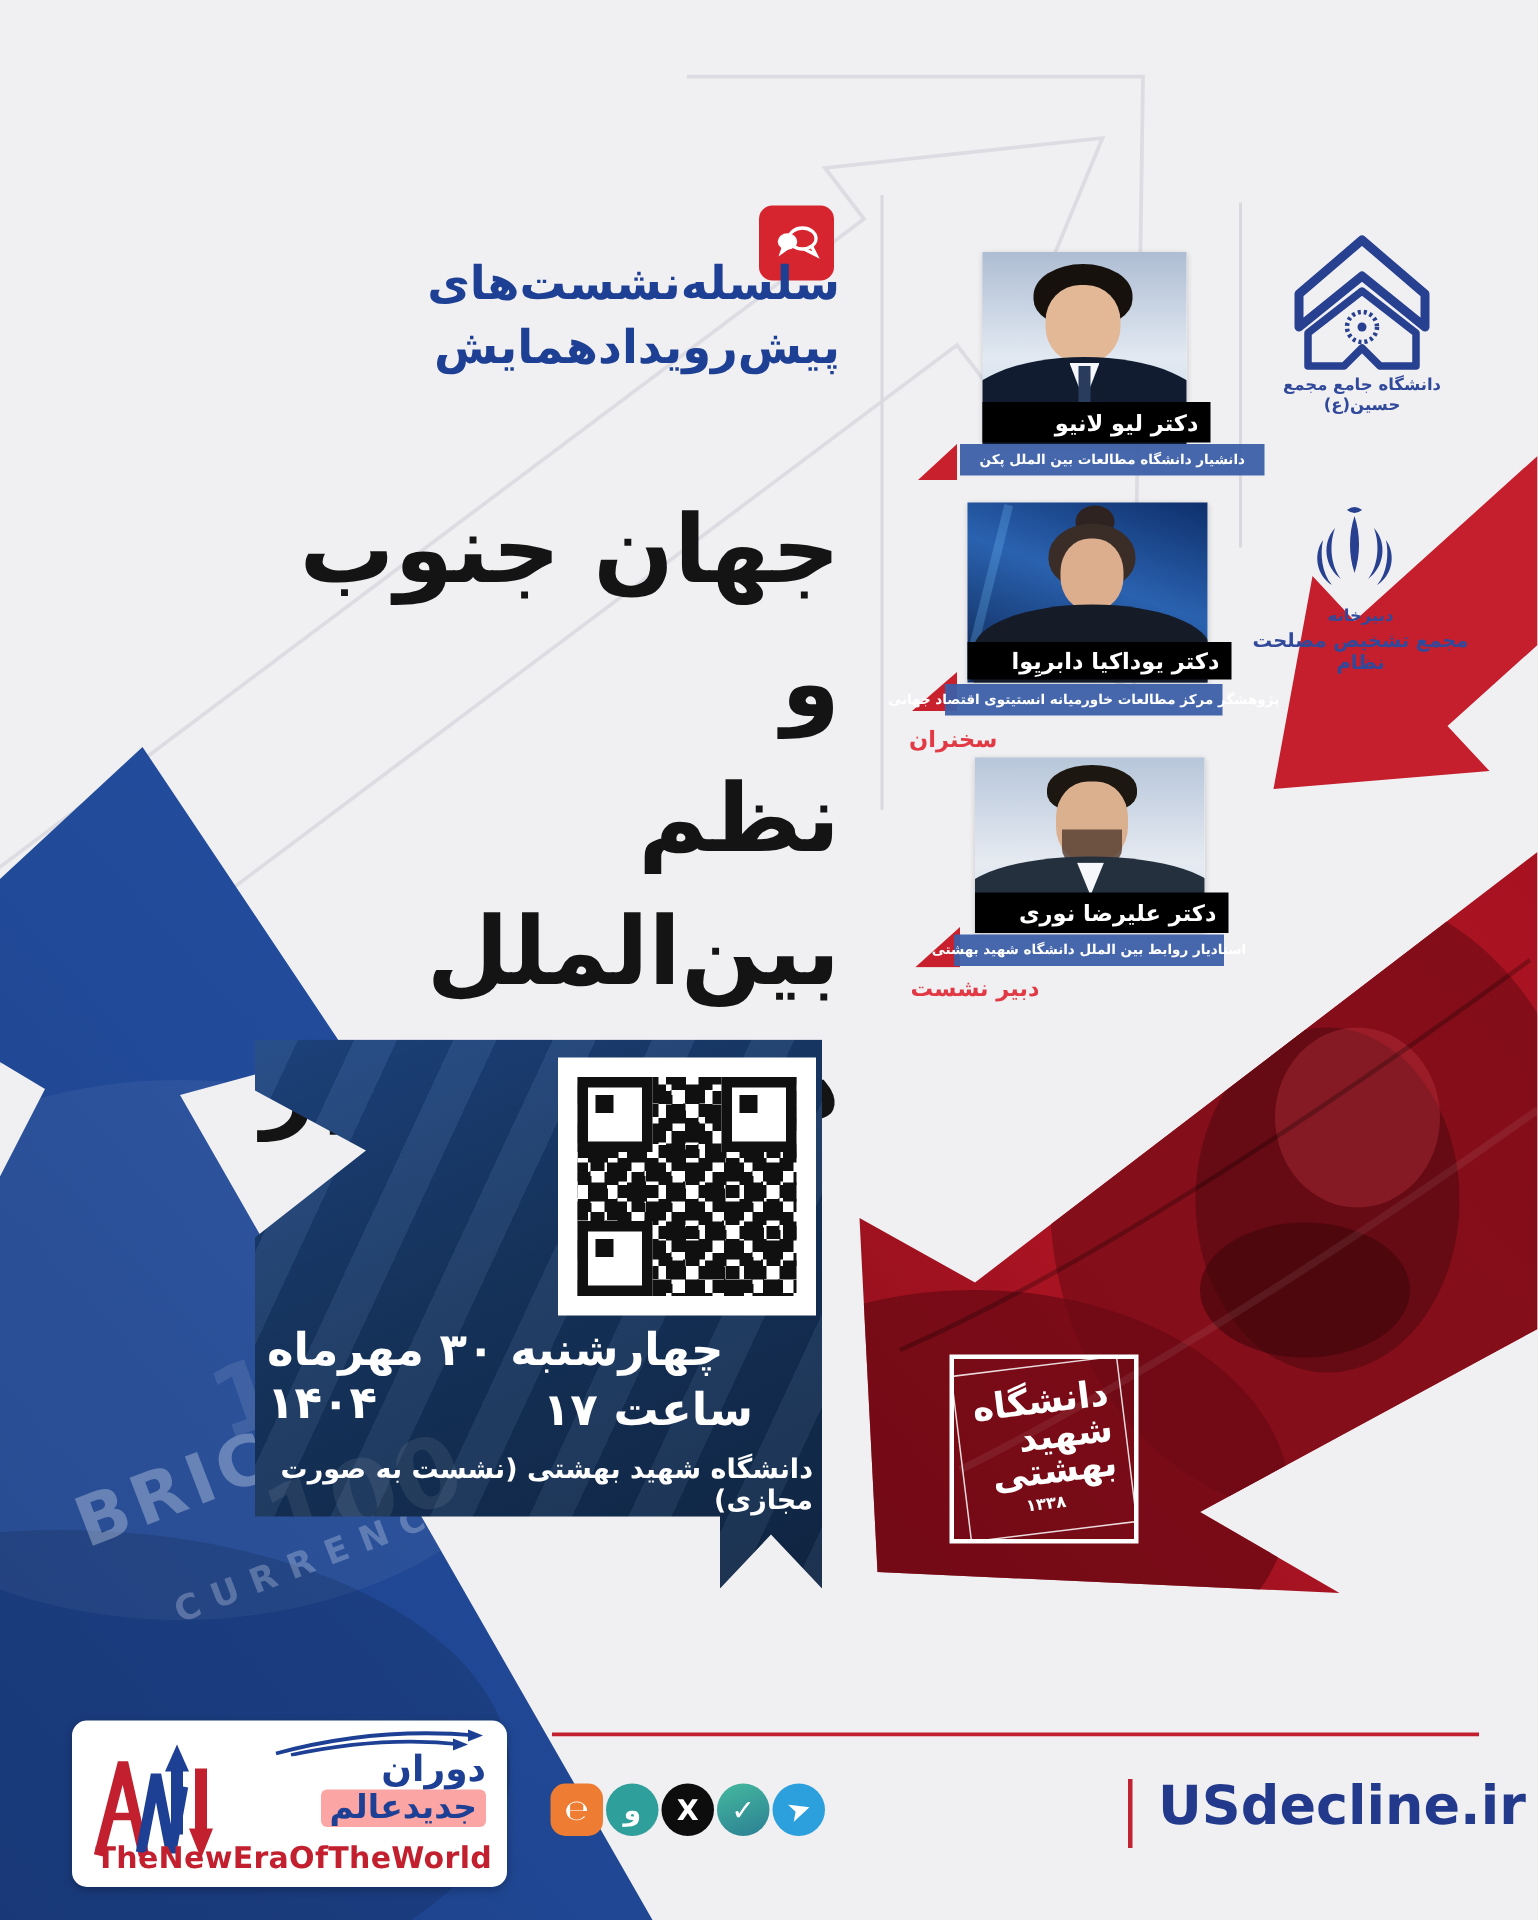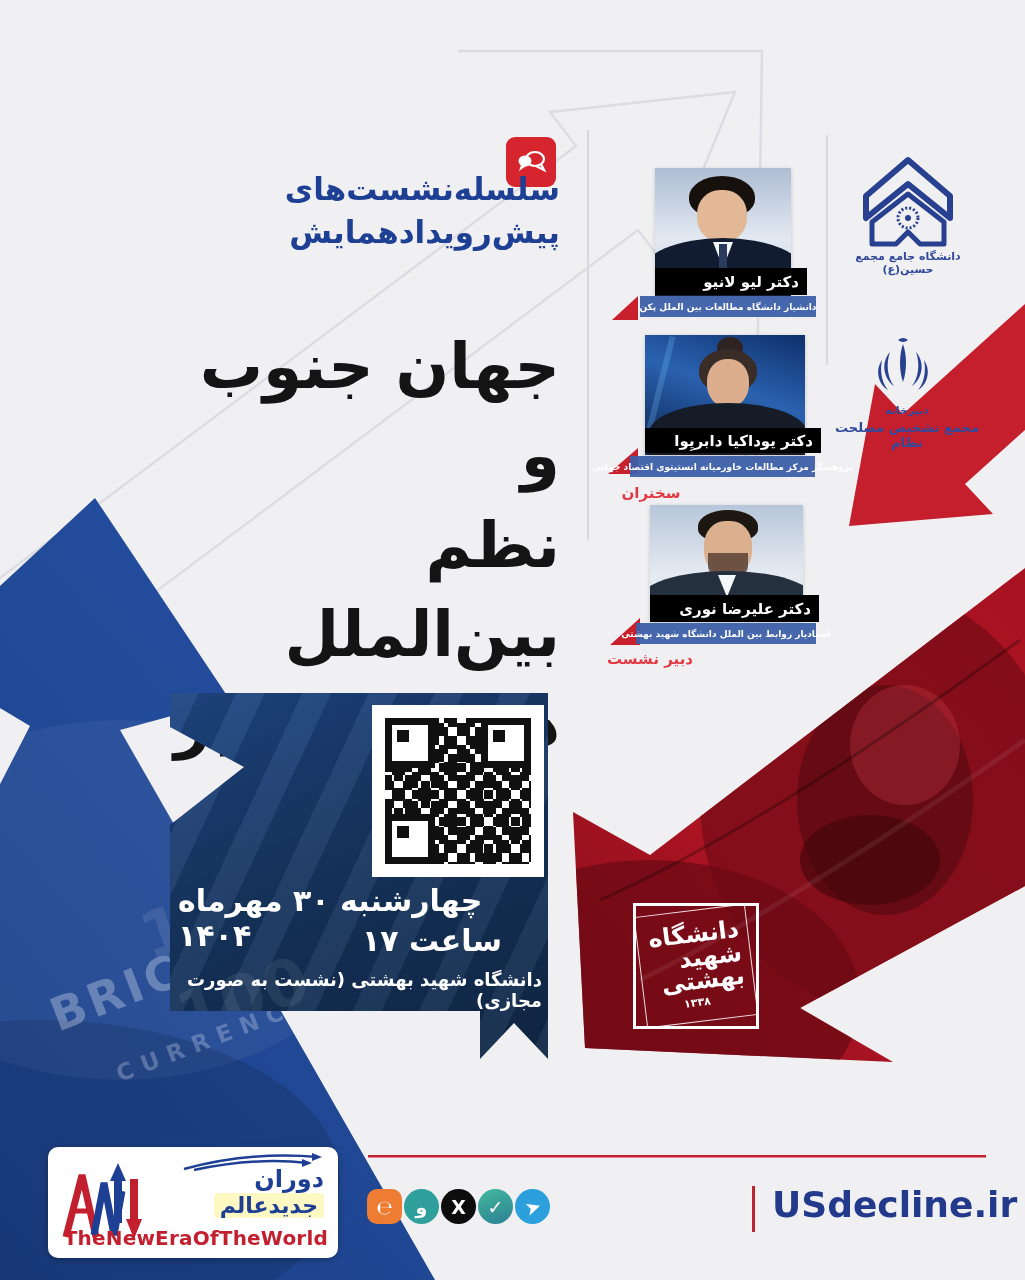--- a/index.html
+++ b/index.html
@@ -72,21 +72,21 @@
     padding:2px 8px 2px 2px;box-sizing:border-box;transform:rotate(-7deg);}
   .stamp .l{color:#fff;font-weight:900;font-size:24px;line-height:.98;direction:rtl;}
   .stamp .yr{color:#fff;font-size:11px;font-weight:bold;margin-top:2px;align-self:center;}
 
   
   .logobox{position:absolute;left:48px;top:1147px;width:290px;height:111px;background:#fff;
     border-radius:10px;z-index:7;box-shadow:0 2px 6px rgba(0,0,0,.25);overflow:hidden;}
   .logo-fa1{position:absolute;right:14px;top:18px;color:#1d3f94;font-weight:900;
     font-size:24px;direction:rtl;z-index:3;}
   .logo-fa2{position:absolute;right:14px;top:46px;color:#1d3f94;font-weight:900;
-    font-size:22px;direction:rtl;background:#fef9c3;border-radius:4px;padding:0 6px;z-index:3;}
+    font-size:22px;direction:rtl;background:#fca5a5;border-radius:4px;padding:0 6px;z-index:3;}
   .logo-en{position:absolute;right:10px;bottom:8px;color:#c3202f;font-weight:900;
     font-size:20px;z-index:3;letter-spacing:.2px;}
   .icons{position:absolute;left:367px;top:1189px;display:flex;gap:2px;z-index:7;}
   .sico{width:35px;height:35px;border-radius:50%;display:flex;align-items:center;
     justify-content:center;color:#fff;font-weight:900;font-size:19px;}
   .sico.eitaa{border-radius:10px;background:#ee7c33;}
   .sico.soroush{background:#2f9f9b;}
   .sico.x{background:#0d0d0d;}
   .sico.bale{background:linear-gradient(160deg,#45b99e,#2b7f93);}
   .sico.telegram{background:#2ca0dc;}
@@ -175,34 +175,34 @@
   <div class="photo" style="left:655px;top:168px;width:136px;height:128px;
        background:linear-gradient(180deg,#aebdd3,#e2e9f2 55%,#c6d3e5);">
     <div class="hair" style="left:34px;top:8px;width:66px;height:42px;background:#17110e;border-radius:50% 50% 44% 44%;"></div>
     <div class="face" style="left:42px;top:22px;width:50px;height:52px;background:#e3b897;border-radius:46%;"></div>
     <div class="torso" style="left:-14px;top:70px;width:164px;height:70px;background:#111c30;border-radius:50% 50% 0 0;"></div>
     <div class="shirt" style="left:58px;top:74px;width:20px;height:26px;background:#f5f7fa;clip-path:polygon(0 0,100% 0,50% 100%);"></div>
     <div class="tie" style="left:64px;top:76px;width:8px;height:30px;background:#2a3c5e;"></div>
   </div>
   <div class="tri" style="left:612px;top:296px;width:26px;height:24px;"></div>
   <div class="nameband" style="left:655px;top:268px;width:136px;height:27px;">دکتر لیو لانیو</div>
-  <div class="capband" style="left:640px;top:296px;width:176px;height:21px;">دانشیار دانشگاه مطالعات بین الملل پکن</div>
+  <div class="capband" style="left:640px;top:296px;width:203px;height:21px;">دانشیار دانشگاه مطالعات بین الملل پکن</div>
 
   <div class="photo" style="left:645px;top:335px;width:160px;height:120px;
        background:linear-gradient(200deg,#0e2f6b,#2a62b0 45%,#0c2450);">
     <div class="abs" style="left:10px;top:0;width:6px;height:120px;background:rgba(120,200,255,.25);transform:rotate(14deg);"></div>
     <div class="bun" style="left:72px;top:2px;width:26px;height:22px;background:#2e2320;border-radius:50%;"></div>
     <div class="hair" style="left:54px;top:14px;width:58px;height:44px;background:#3a2d28;border-radius:50% 50% 46% 46%;"></div>
     <div class="face" style="left:62px;top:24px;width:42px;height:48px;background:#dcae8e;border-radius:46%;"></div>
     <div class="torso" style="left:4px;top:68px;width:158px;height:60px;background:#161b28;border-radius:50% 50% 0 0;"></div>
   </div>
   <div class="tri" style="left:608px;top:448px;width:30px;height:26px;"></div>
   <div class="nameband" style="left:645px;top:428px;width:160px;height:25px;">دکتر یوداکیا دابریِوا</div>
   <div class="capband" style="left:630px;top:456px;width:185px;height:21px;">پژوهشگر مرکز مطالعات خاورمیانه انستیتوی اقتصاد جهانی</div>
-  <div class="role" style="left:606px;top:484px;width:90px;text-align:center;">سخنران</div>
+  <div class="role" style="left:606px;top:484px;width:90px;text-align:left;">سخنران</div>
 
   <div class="photo" style="left:650px;top:505px;width:153px;height:117px;
        background:linear-gradient(180deg,#b7c6da,#e6ebf2 60%,#cdd9e8);">
     <div class="hair" style="left:48px;top:5px;width:60px;height:32px;background:#1d1712;border-radius:50% 50% 40% 40%;"></div>
     <div class="face" style="left:54px;top:16px;width:48px;height:54px;background:#dbb08f;border-radius:44%;"></div>
     <div class="beard" style="left:58px;top:48px;width:40px;height:26px;background:#5a4234;border-radius:0 0 50% 50%;opacity:.85;"></div>
     <div class="torso" style="left:-10px;top:66px;width:174px;height:56px;background:#25303f;border-radius:50% 50% 0 0;"></div>
     <div class="shirt" style="left:68px;top:70px;width:18px;height:22px;background:#f5f7fa;clip-path:polygon(0 0,100% 0,50% 100%);"></div>
   </div>
   <div class="tri" style="left:610px;top:618px;width:30px;height:27px;"></div>

